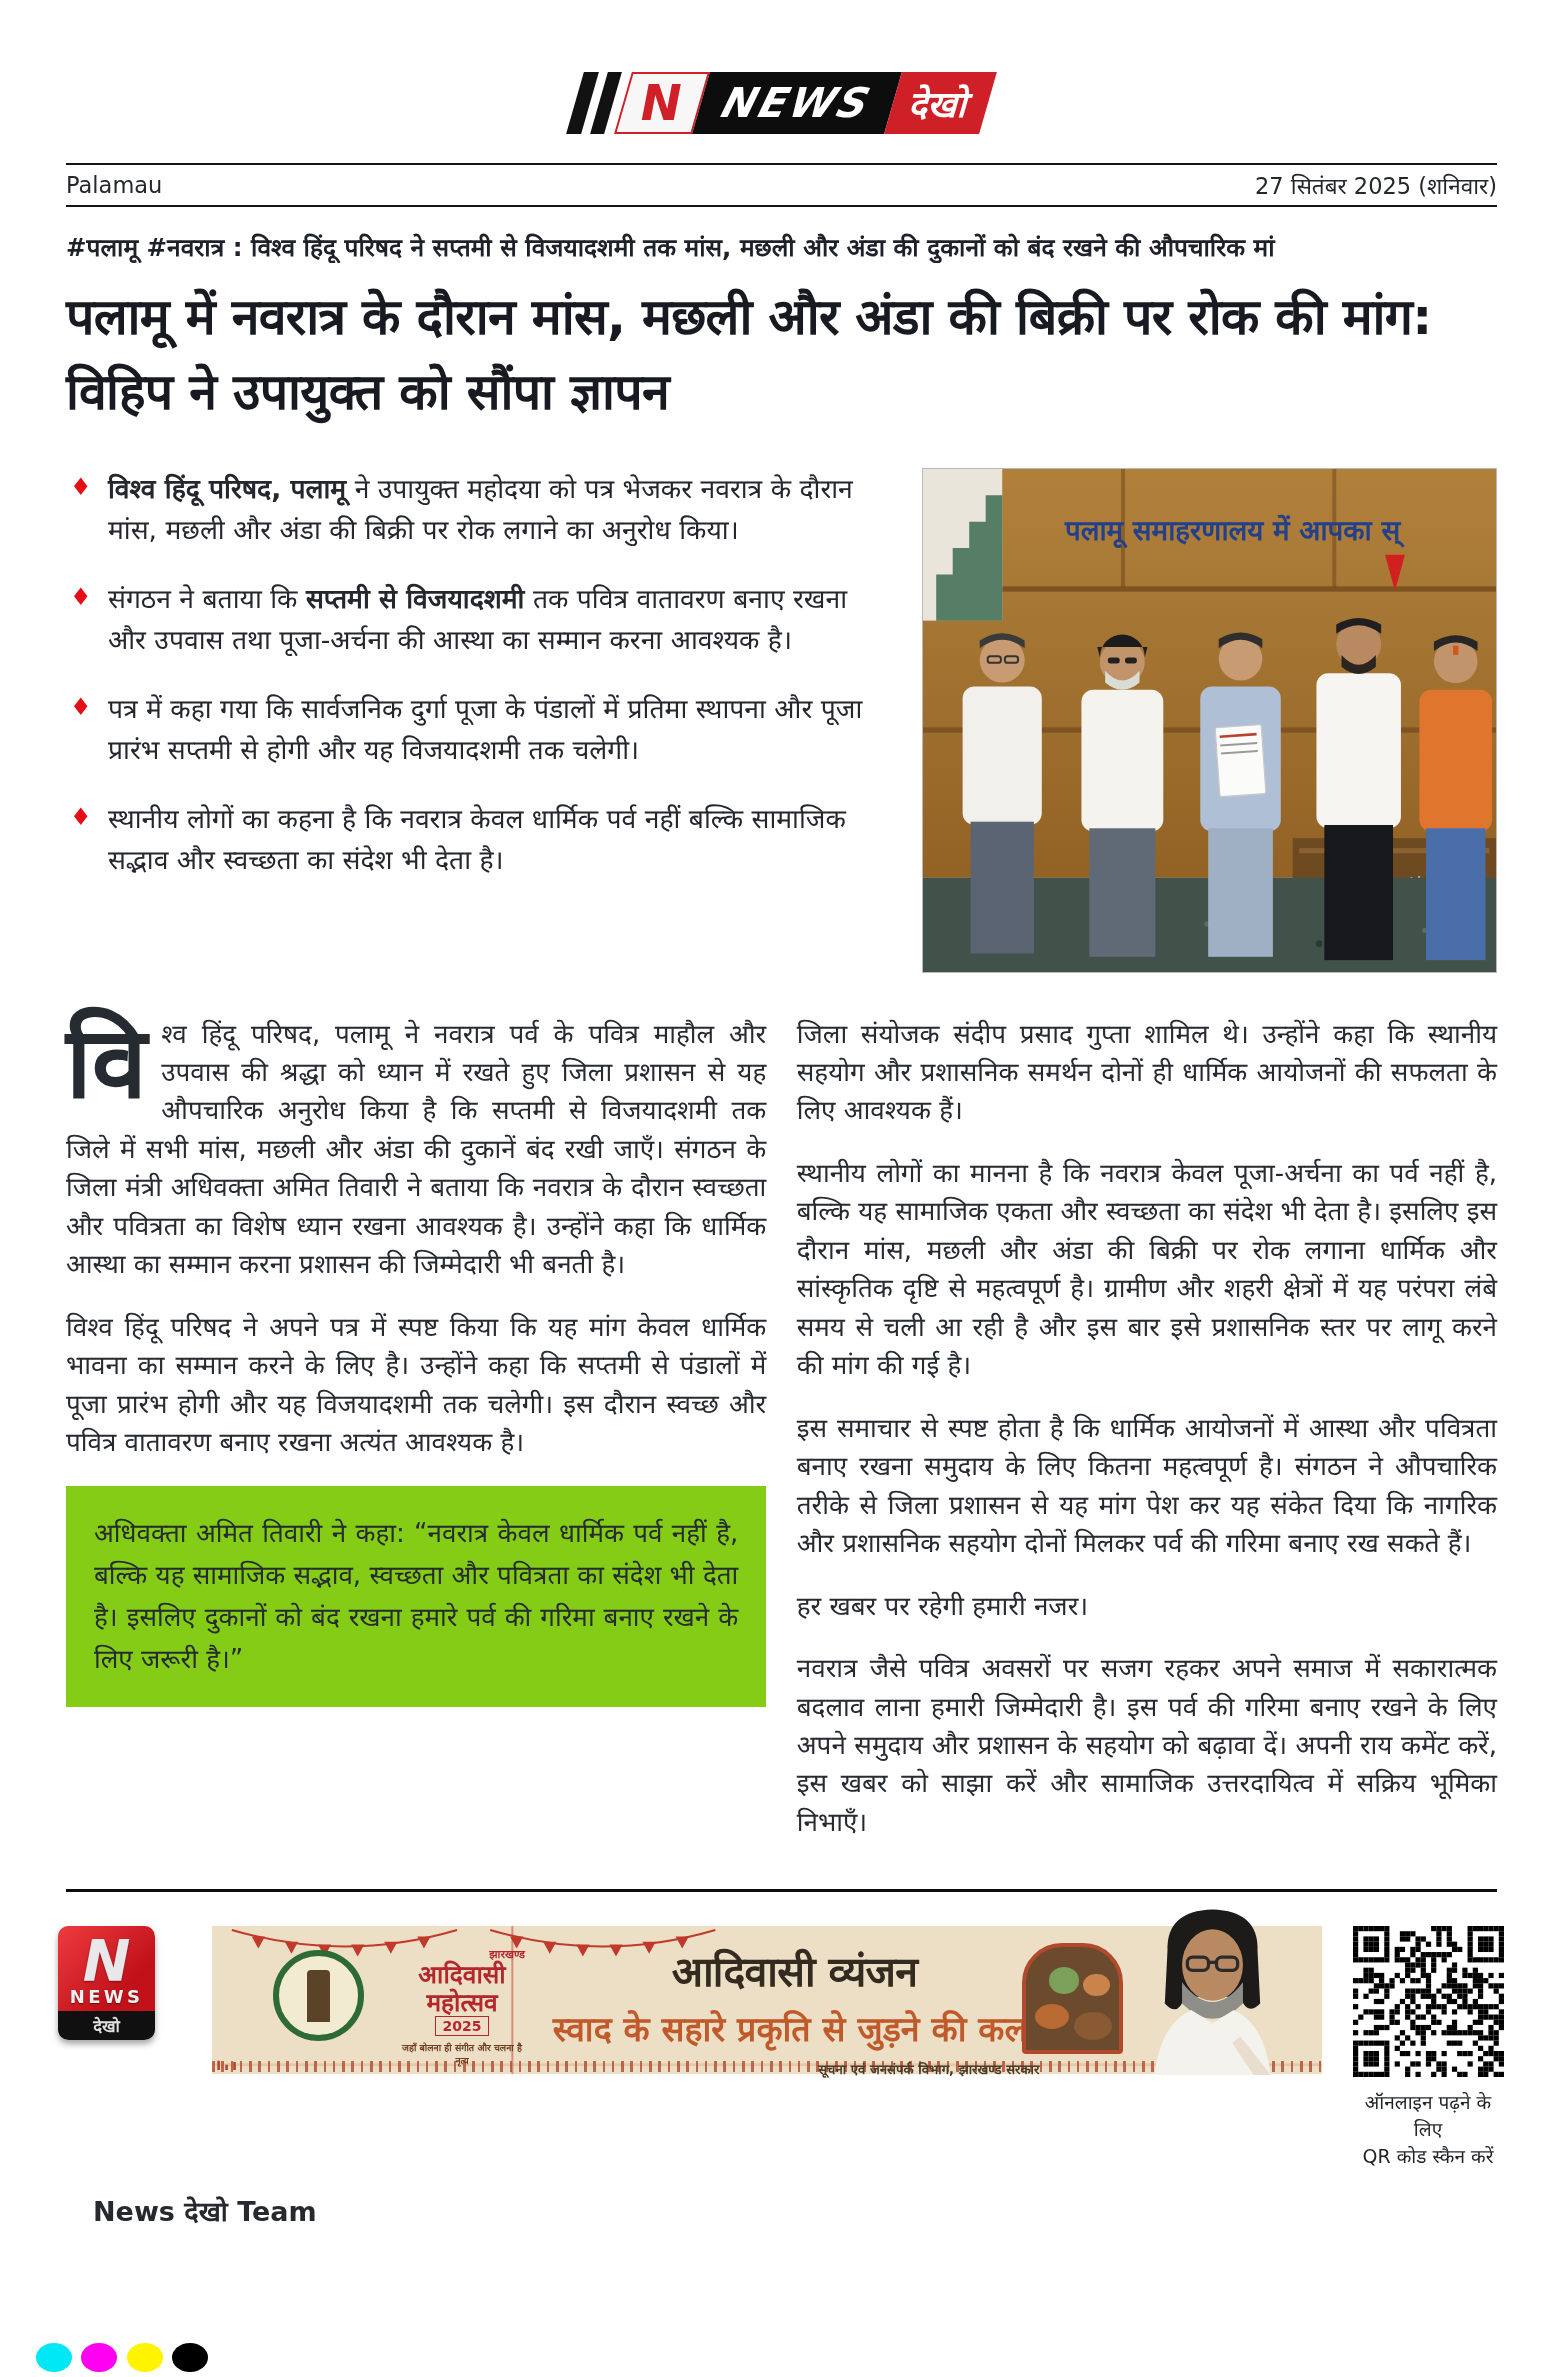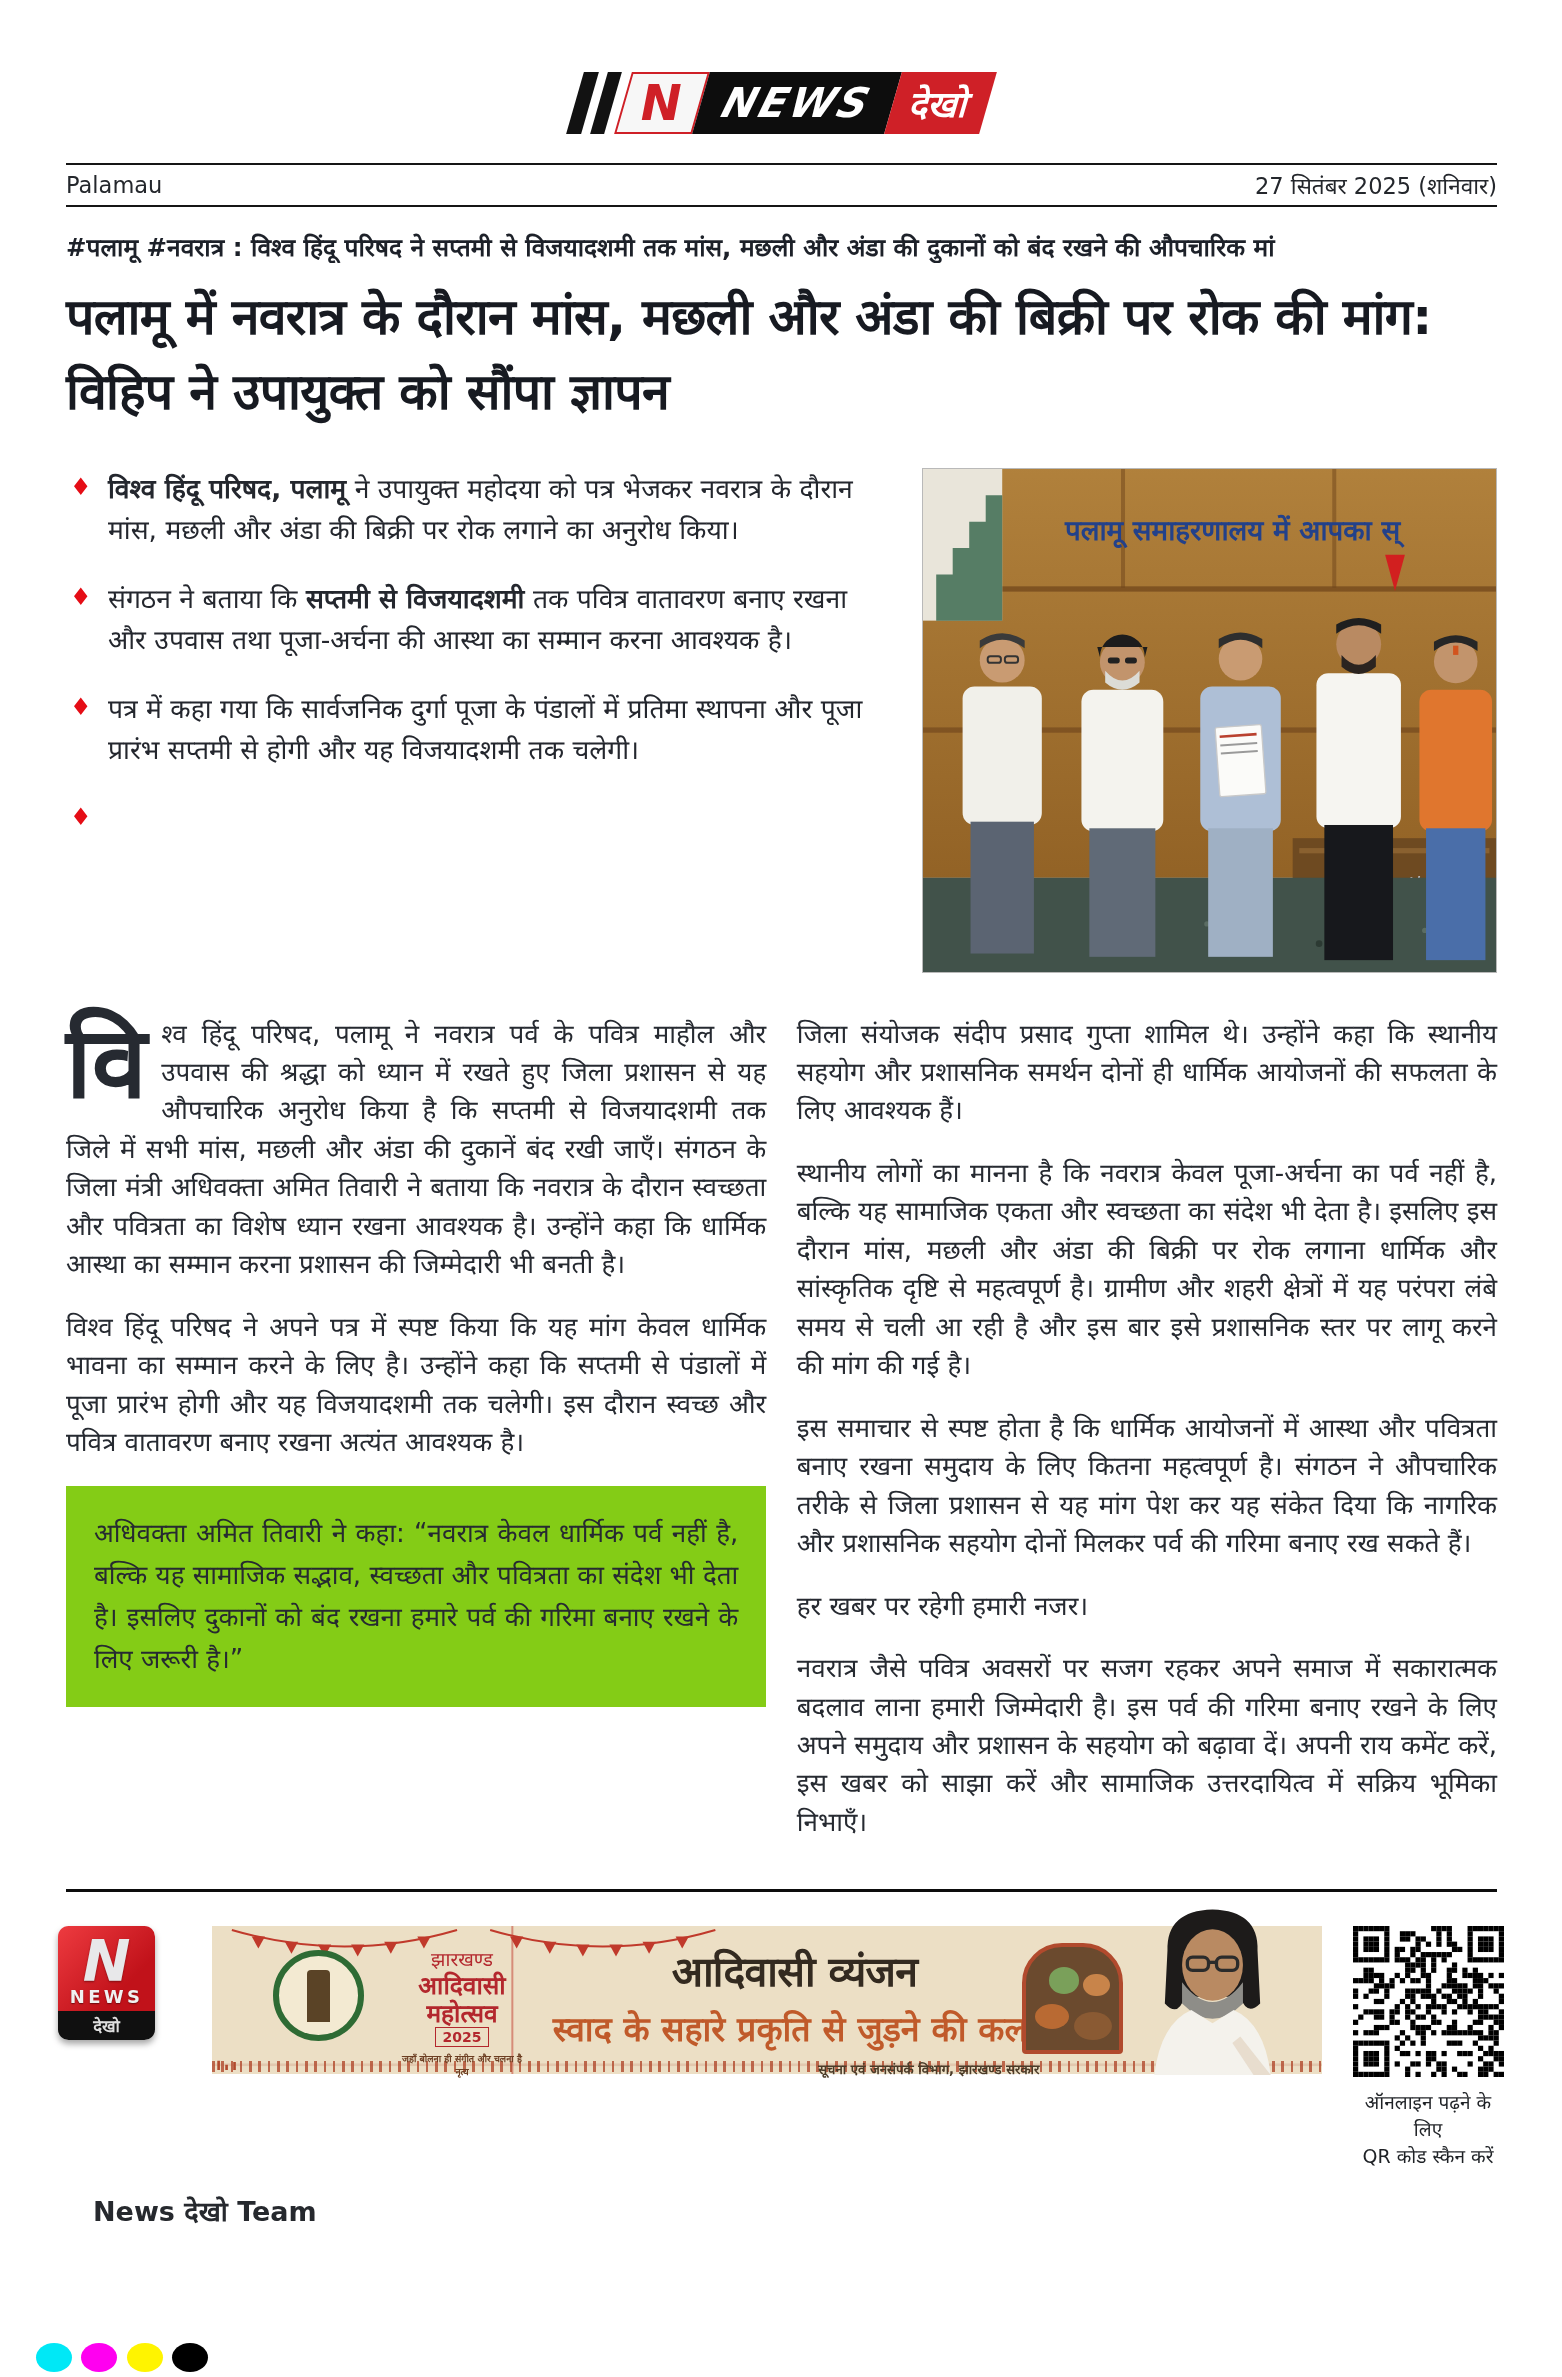--- a/index.html
+++ b/index.html
@@ -74,21 +74,21 @@
     font-size:57px; font-style:italic; font-weight:bold; color:#e8e8ea; text-shadow:0 1.3px 2px #7d0d12; }
   .appicon .news { font-size:18px; font-weight:bold; letter-spacing:3.3px; color:#f1f1f1; text-shadow:0 0.7px 1.3px #6c0c10; }
   .appicon .black { height:29px; background:#101010; display:flex; align-items:center; justify-content:center; }
   .appicon .black span { color:#dedede; font-size:16.6px; font-weight:bold; }
   .banner { margin-left:57px; width:1110px; height:148px; background:#ecdfc5; position:relative; flex:0 0 auto; }
   .banner svg.decor { position:absolute; inset:0; width:100%; height:100%; }
   .banner .emblem { position:absolute; left:61px; top:24px; width:91px; height:91px; border-radius:50%;
     border:6.6px solid #2e6b34; background:#f3ead2; display:flex; align-items:center; justify-content:center; }
   .banner .emblem .pillar { width:22.5px; height:52px; background:#5a4326; border-radius:4px 4px 0 0; }
   .banner .fest { position:absolute; left:187px; top:20px; width:126px; text-align:center; color:#b3272d; }
-  .banner .fest .f1 { font-size:19px; font-weight:normal; }
+  .banner .fest .f1 { font-size:11px; font-weight:bold;text-align:right; }
   .banner .fest .f2, .banner .fest .f3 { font-size:24.5px; font-weight:bold; line-height:1.12; }
   .banner .fest .f4 { display:inline-block; font-size:14px; font-weight:bold; border:1.3px solid #b3272d; padding:0.7px 6.6px; }
   .banner .fest .f5 { margin-top:5.3px; font-size:9.3px; font-weight:bold; color:#6d3f23; }
   .banner .adtext { position:absolute; left:331px; top:16px; width:503px; text-align:center; }
   .banner .adtext .t1 { font-size:41px; font-weight:bold; color:#332a20; letter-spacing:-0.7px; }
   .banner .adtext .t2 { margin-top:6.6px; font-size:34px; font-weight:bold; color:#c05a2a; }
   .banner .adtext .t3 { margin-top:9.3px; font-size:13.2px; font-weight:bold; color:#4a3b28; text-align:right; padding-right:6.6px; }
   .banner .foodframe { position:absolute; right:199px; top:17px; width:101px; height:111px;
     border:4.6px solid #b14a2d; border-radius:40px 40px 4px 4px; background:#6b4a2e; overflow:hidden; }
   .banner .foodframe i { position:absolute; display:block; border-radius:50%; }
@@ -134,21 +134,21 @@
     <li>
       <span class="diamond">♦</span><span></span><b>विश्व हिंदू परिषद, पलामू</b><span> ने उपायुक्त महोदया को पत्र भेजकर नवरात्र के दौरान मांस, मछली और अंडा की बिक्री पर रोक लगाने का अनुरोध किया।</span>
     </li>
     <li>
       <span class="diamond">♦</span><span>संगठन ने बताया कि </span><b>सप्तमी से विजयादशमी</b><span> तक पवित्र वातावरण बनाए रखना और उपवास तथा पूजा-अर्चना की आस्था का सम्मान करना आवश्यक है।</span>
     </li>
     <li>
       <span class="diamond">♦</span><span></span><b></b><span>पत्र में कहा गया कि सार्वजनिक दुर्गा पूजा के पंडालों में प्रतिमा स्थापना और पूजा प्रारंभ सप्तमी से होगी और यह विजयादशमी तक चलेगी।</span>
     </li>
     <li>
-      <span class="diamond">♦</span><span></span><b></b>
+      <span class="diamond">♦</span><span></span><b></b><span>स्थानीय लोगों का कहना है कि नवरात्र केवल धार्मिक पर्व नहीं बल्कि सामाजिक सद्भाव और स्वच्छता का संदेश भी देता है।</span>
     </li>
   </ul>
 
   <figure class="photo">
     <svg viewBox="0 0 868 763" preserveAspectRatio="none">
 
       <rect x="0" y="0" width="868" height="620" fill="#a8772f"></rect>
       <rect x="0" y="0" width="868" height="620" fill="url(#wood)" opacity="0.5"></rect>
       <defs>
         <linearGradient id="wood" x1="0" y1="0" x2="0" y2="1">

